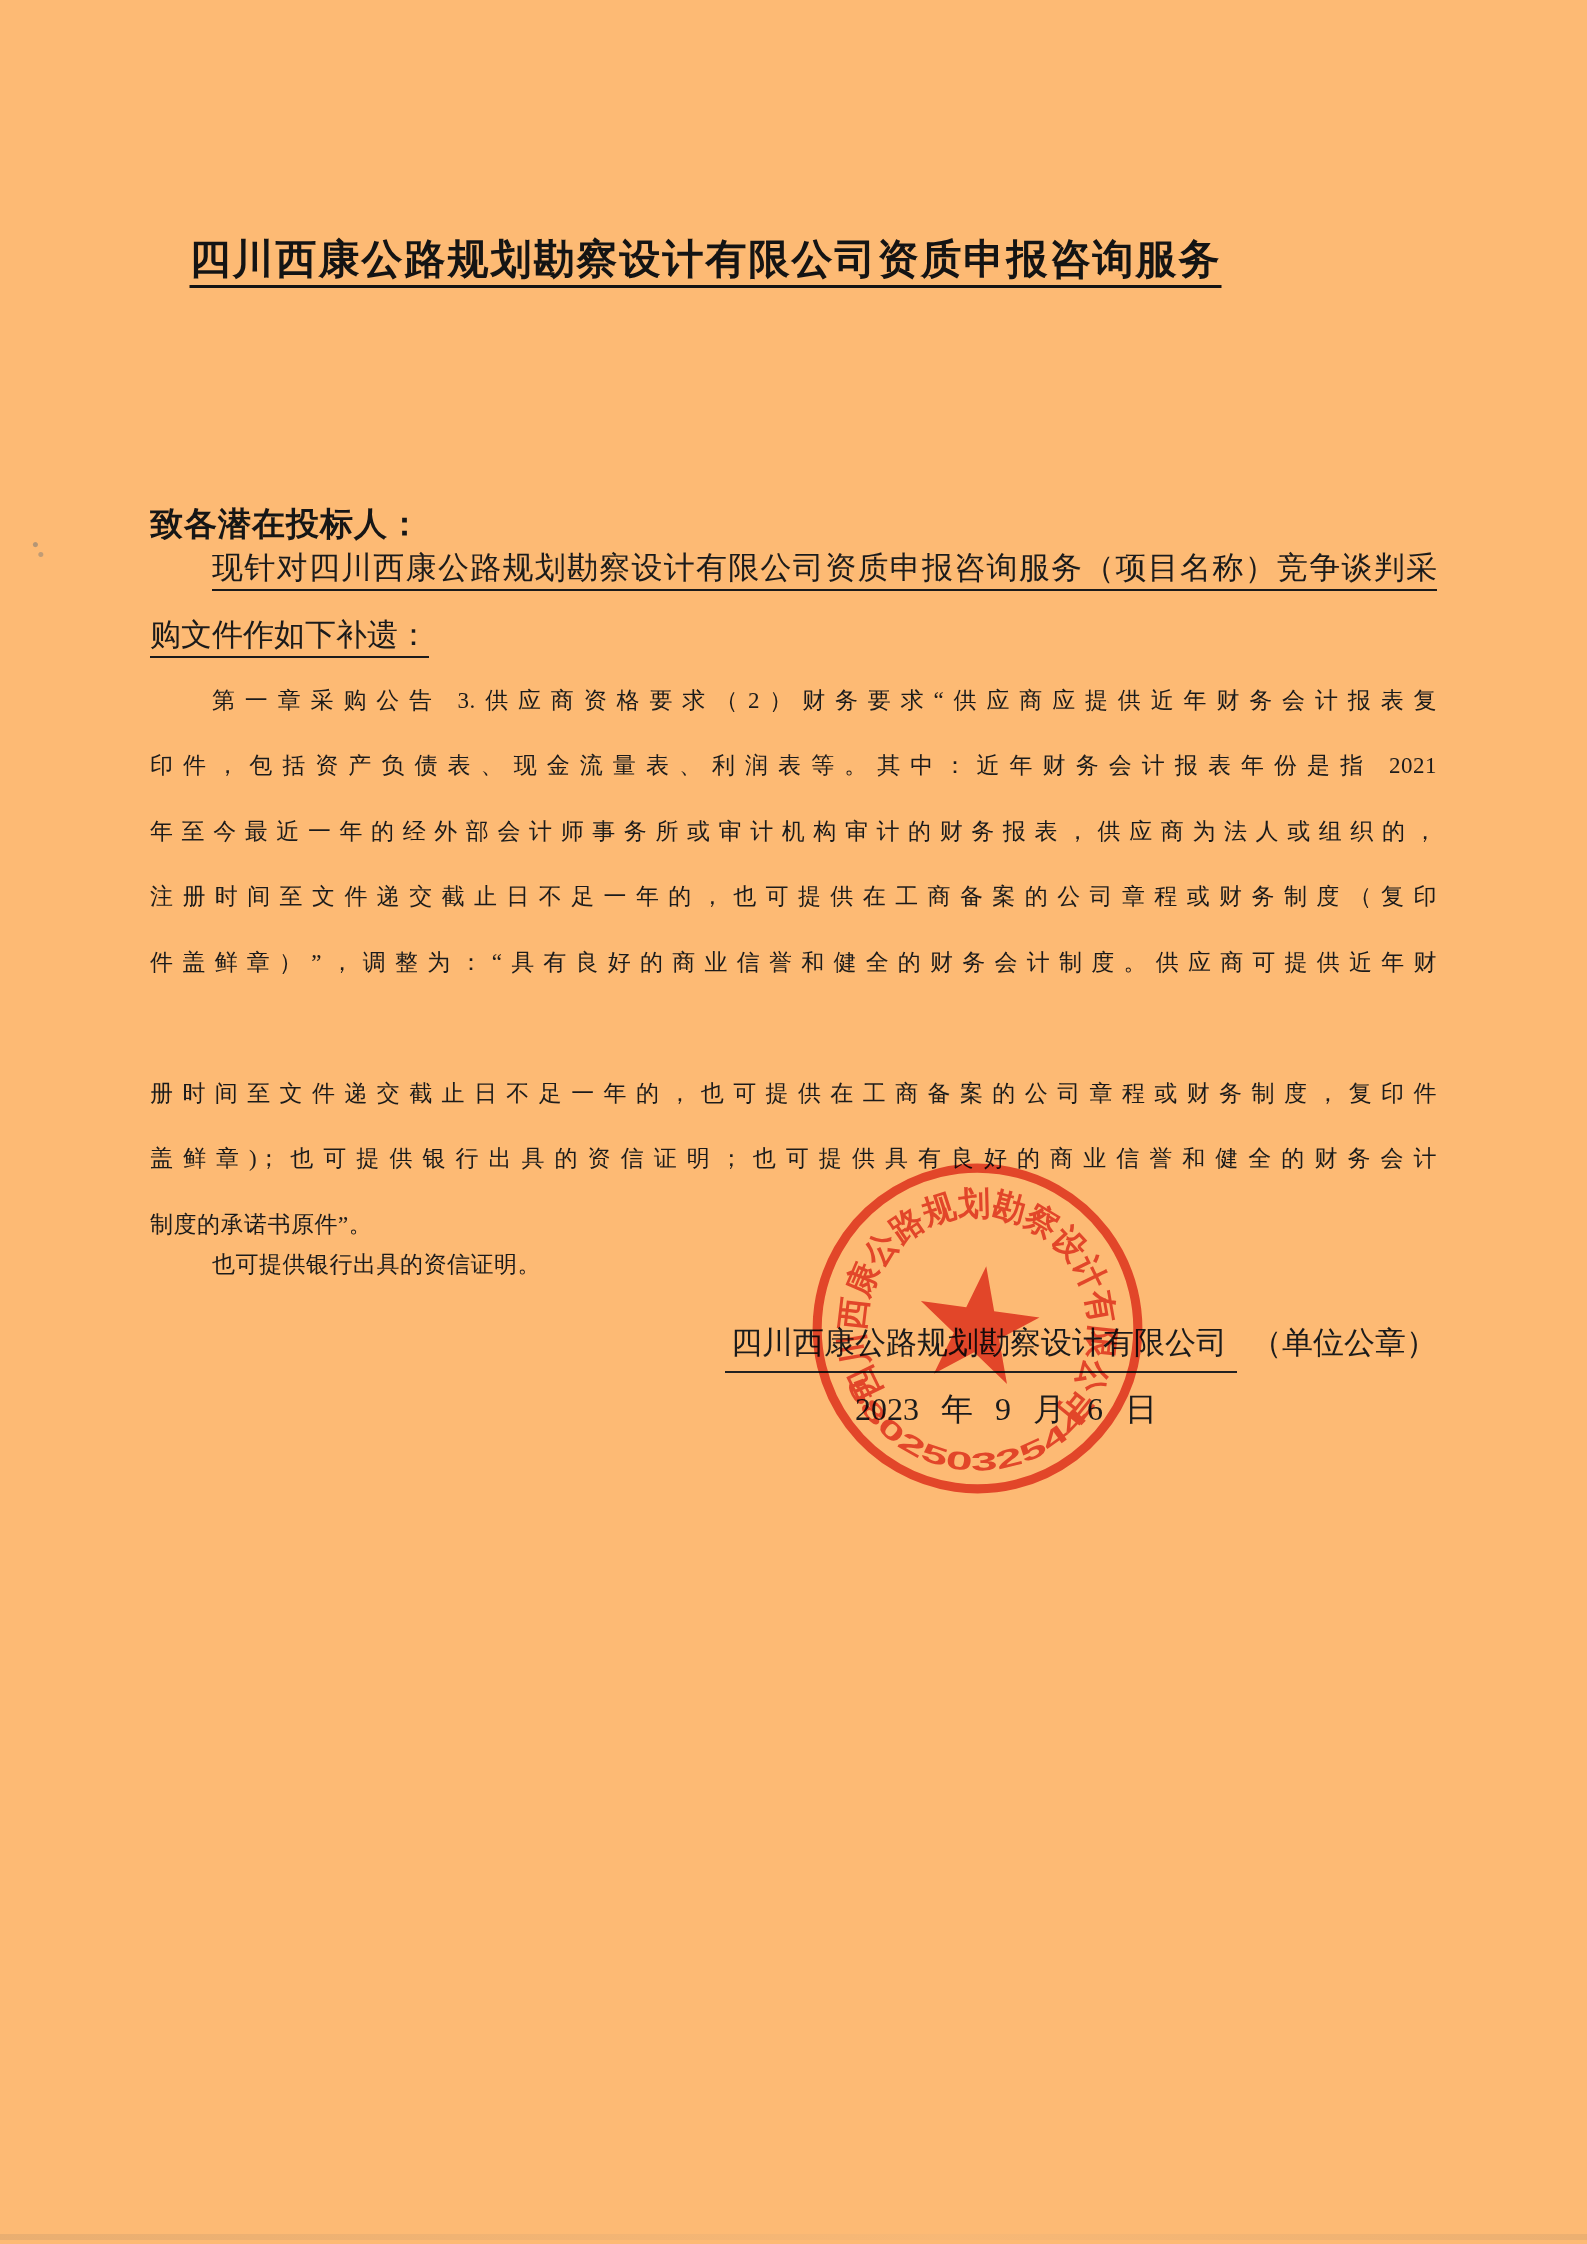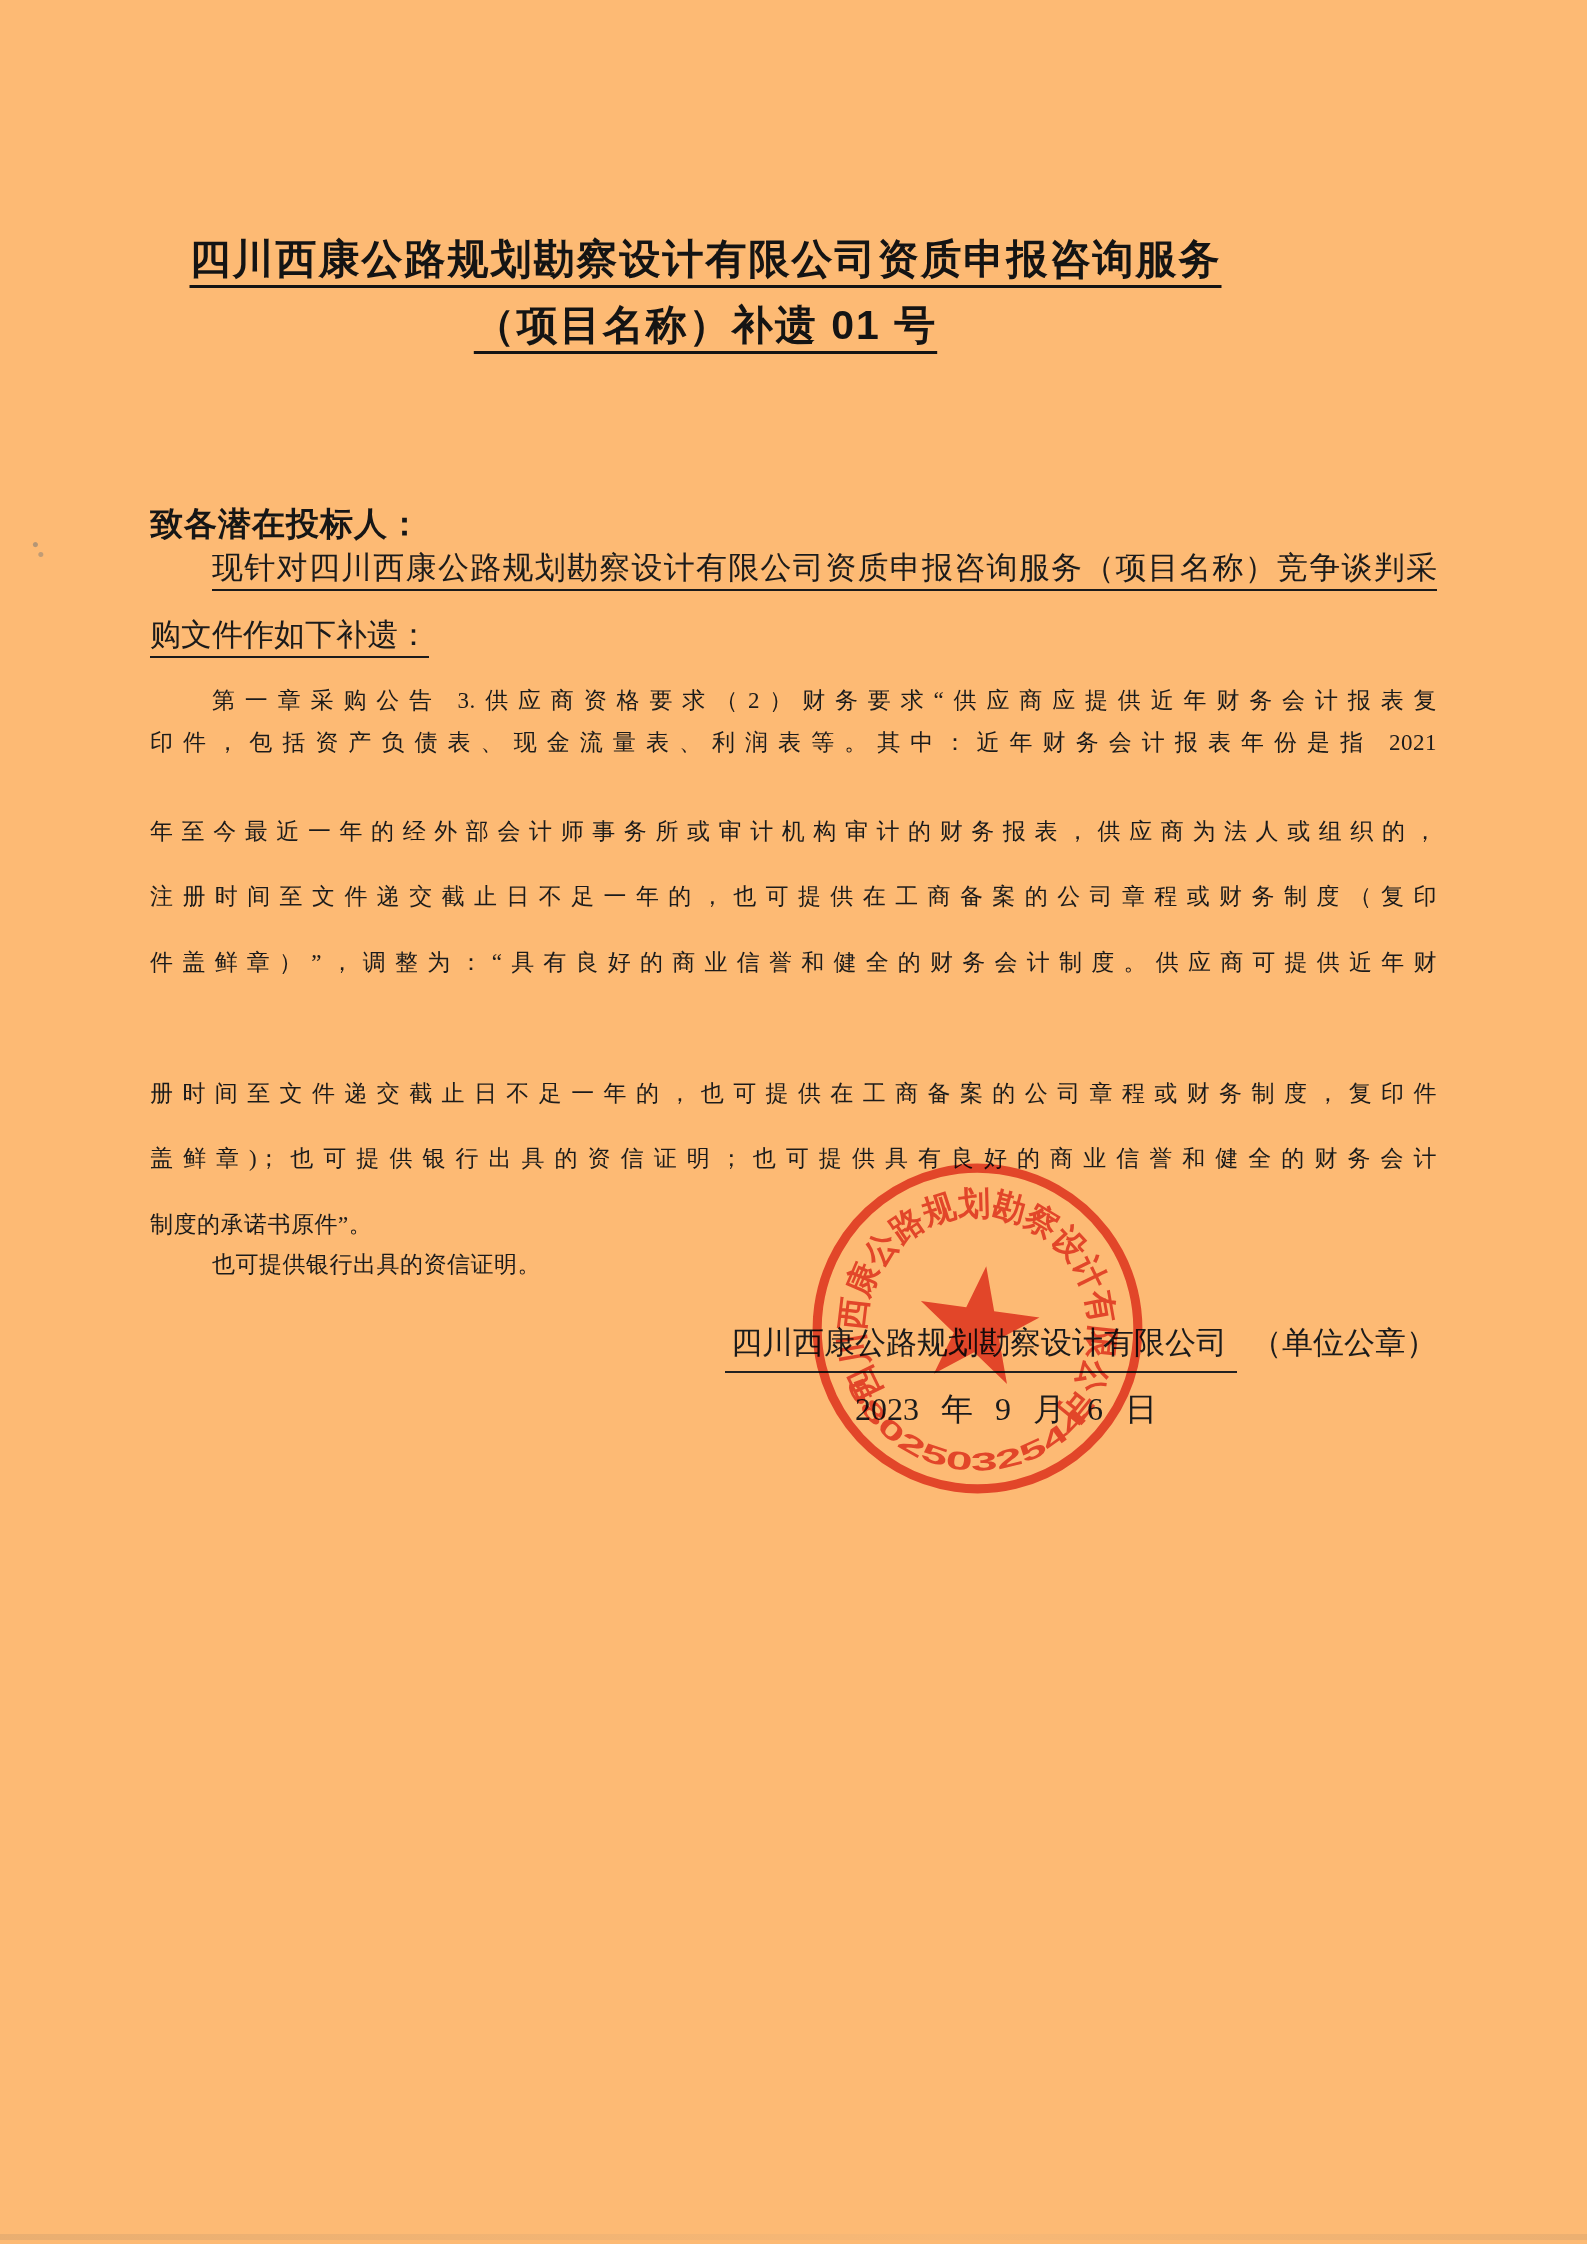--- a/index.html
+++ b/index.html
@@ -116,29 +116,28 @@
   }
 </style>
 </head>
 <body>
 
 <div class="page">
 
   <div class="content">
 
     <div class="abs title-line" style="top:232px;">四川西康公路规划勘察设计有限公司资质申报咨询服务</div>
-    <div class="abs title-line" style="top:298px;">（项目名称）补遗 01 号</div>
 
     <div class="abs salutation" style="top:502px;">致各潜在投标人：</div>
 
     <div class="abs intro-line fill indent" style="top:545px;">现针对四川西康公路规划勘察设计有限公司资质申报咨询服务（项目名称）竞争谈判采</div>
     <div class="abs intro-line" style="top:612px;">购文件作如下补遗：</div>
 
     <div class="abs body-line fill indent" style="top:678px;">第一章采购公告 3.供应商资格要求（2）财务要求“供应商应提供近年财务会计报表复</div>
-    <div class="abs body-line fill" style="top:720px;">印件，包括资产负债表、现金流量表、利润表等。其中：近年财务会计报表年份是指 2021</div>
+    <div class="abs body-line fill" style="top:743px;">印件，包括资产负债表、现金流量表、利润表等。其中：近年财务会计报表年份是指 2021</div>
     <div class="abs body-line fill" style="top:809px;">年至今最近一年的经外部会计师事务所或审计机构审计的财务报表，供应商为法人或组织的，</div>
     <div class="abs body-line fill" style="top:874px;">注册时间至文件递交截止日不足一年的，也可提供在工商备案的公司章程或财务制度（复印</div>
     <div class="abs body-line fill" style="top:940px;">件盖鲜章）”，调整为：“具有良好的商业信誉和健全的财务会计制度。供应商可提供近年财</div>
     <div class="abs body-line fill" style="top:1071px;">册时间至文件递交截止日不足一年的，也可提供在工商备案的公司章程或财务制度，复印件</div>
     <div class="abs body-line fill" style="top:1136px;">盖鲜章)；也可提供银行出具的资信证明；也可提供具有良好的商业信誉和健全的财务会计</div>
     <div class="abs body-line" style="top:1202px;">制度的承诺书原件”。</div>
 
     <div class="abs body-line indent" style="top:1242px;">也可提供银行出具的资信证明。</div>
 
     <div class="abs signature-line" style="top:1322px;">

